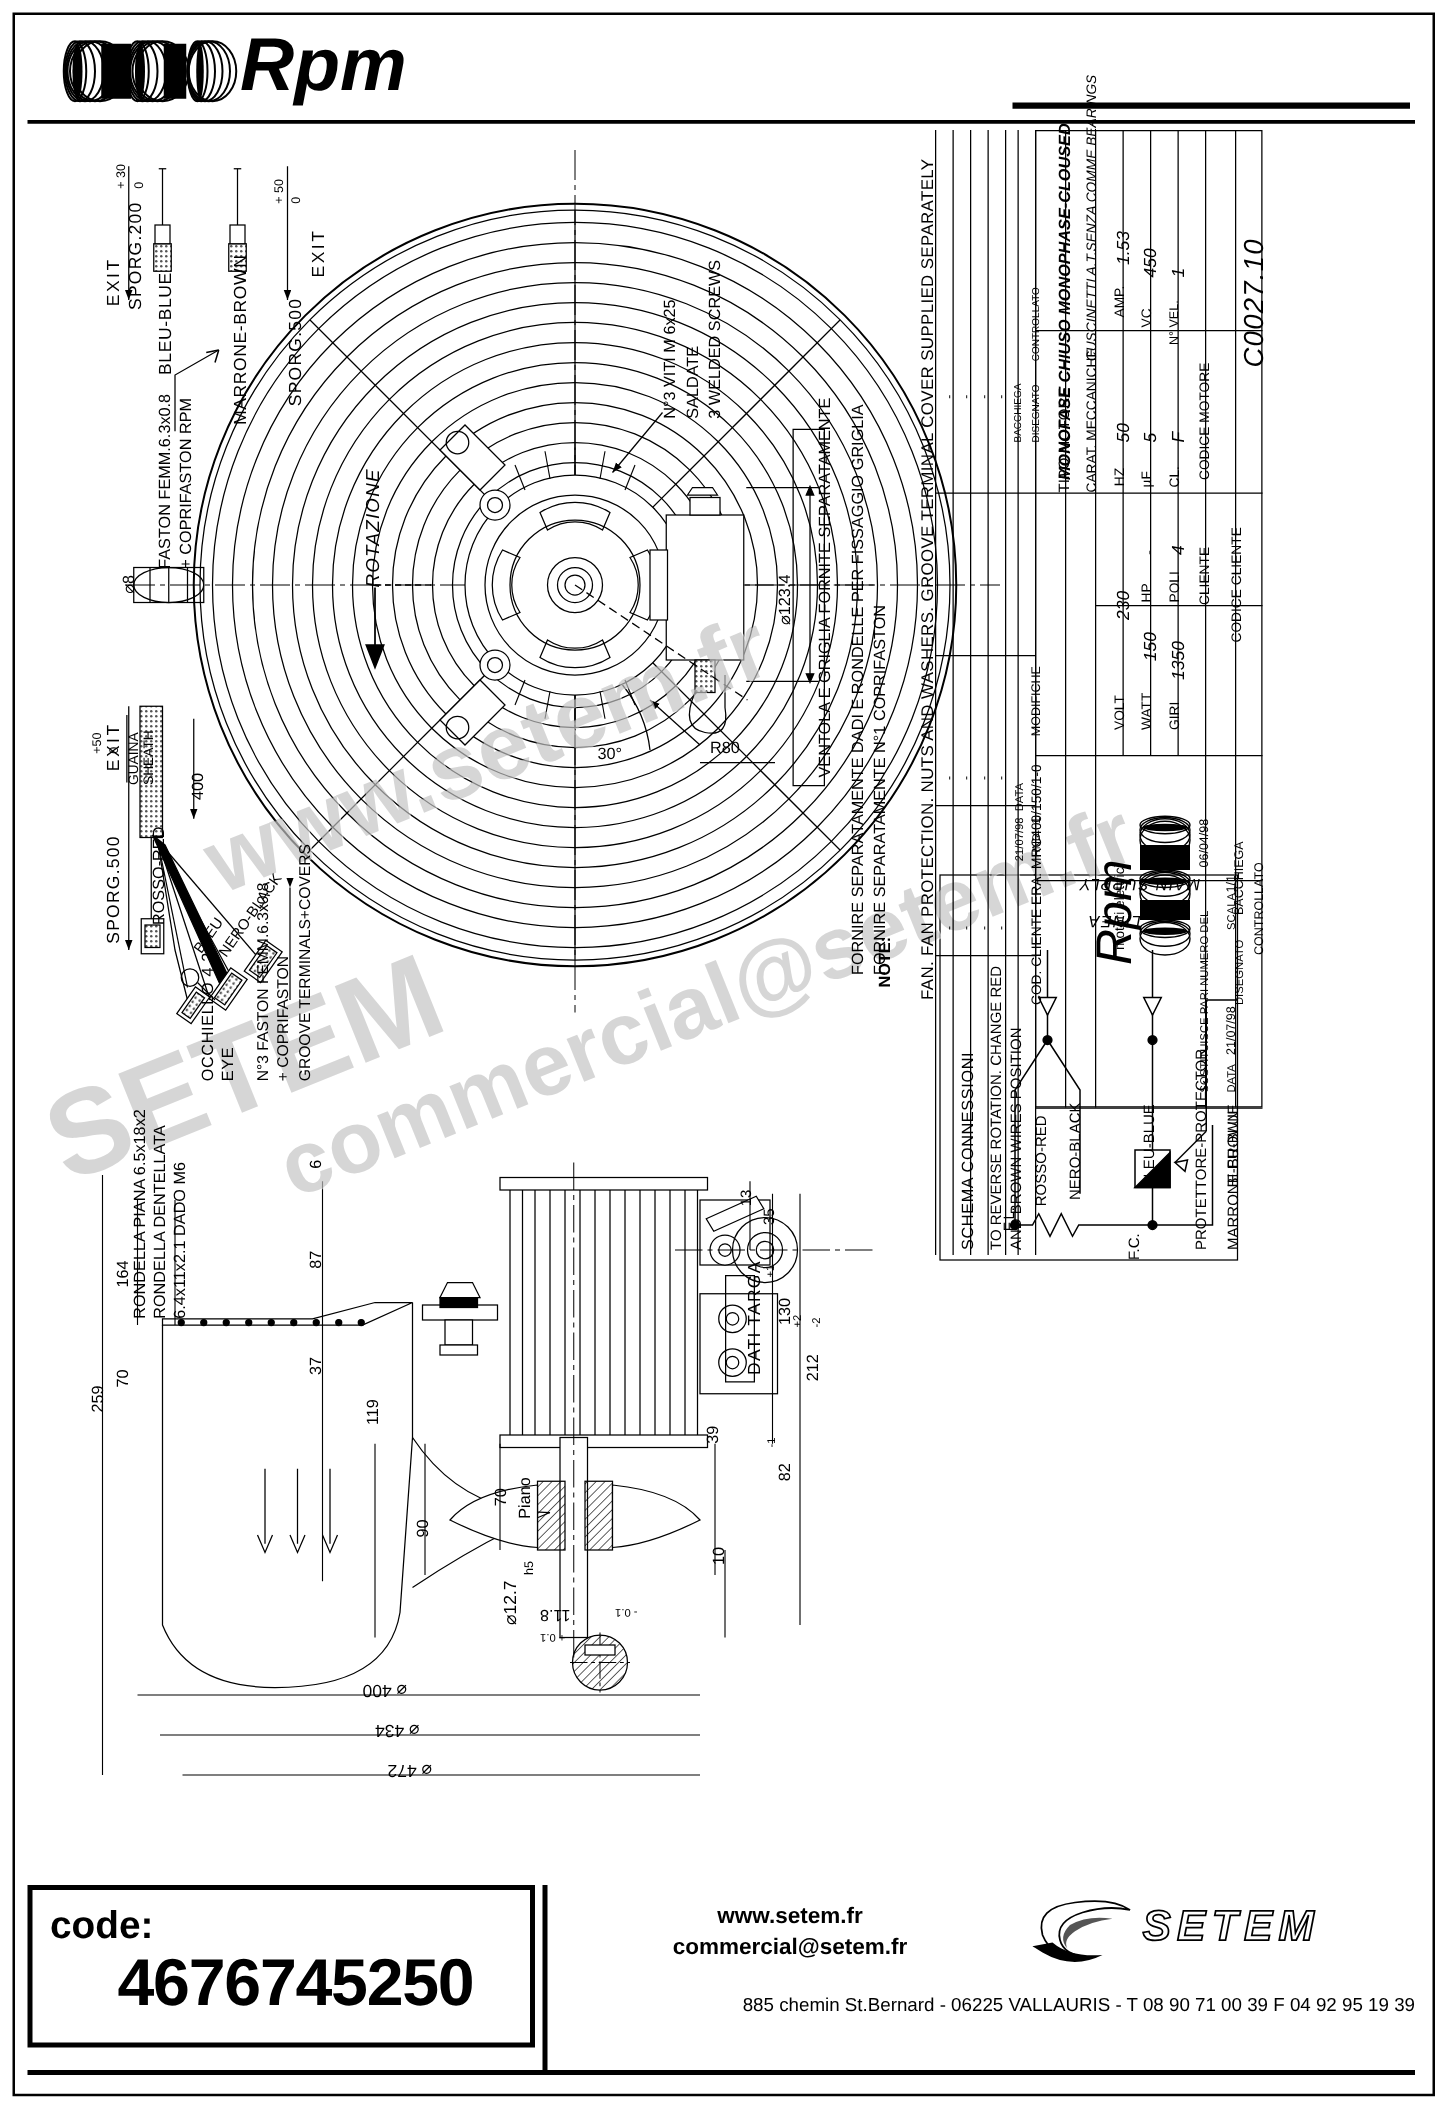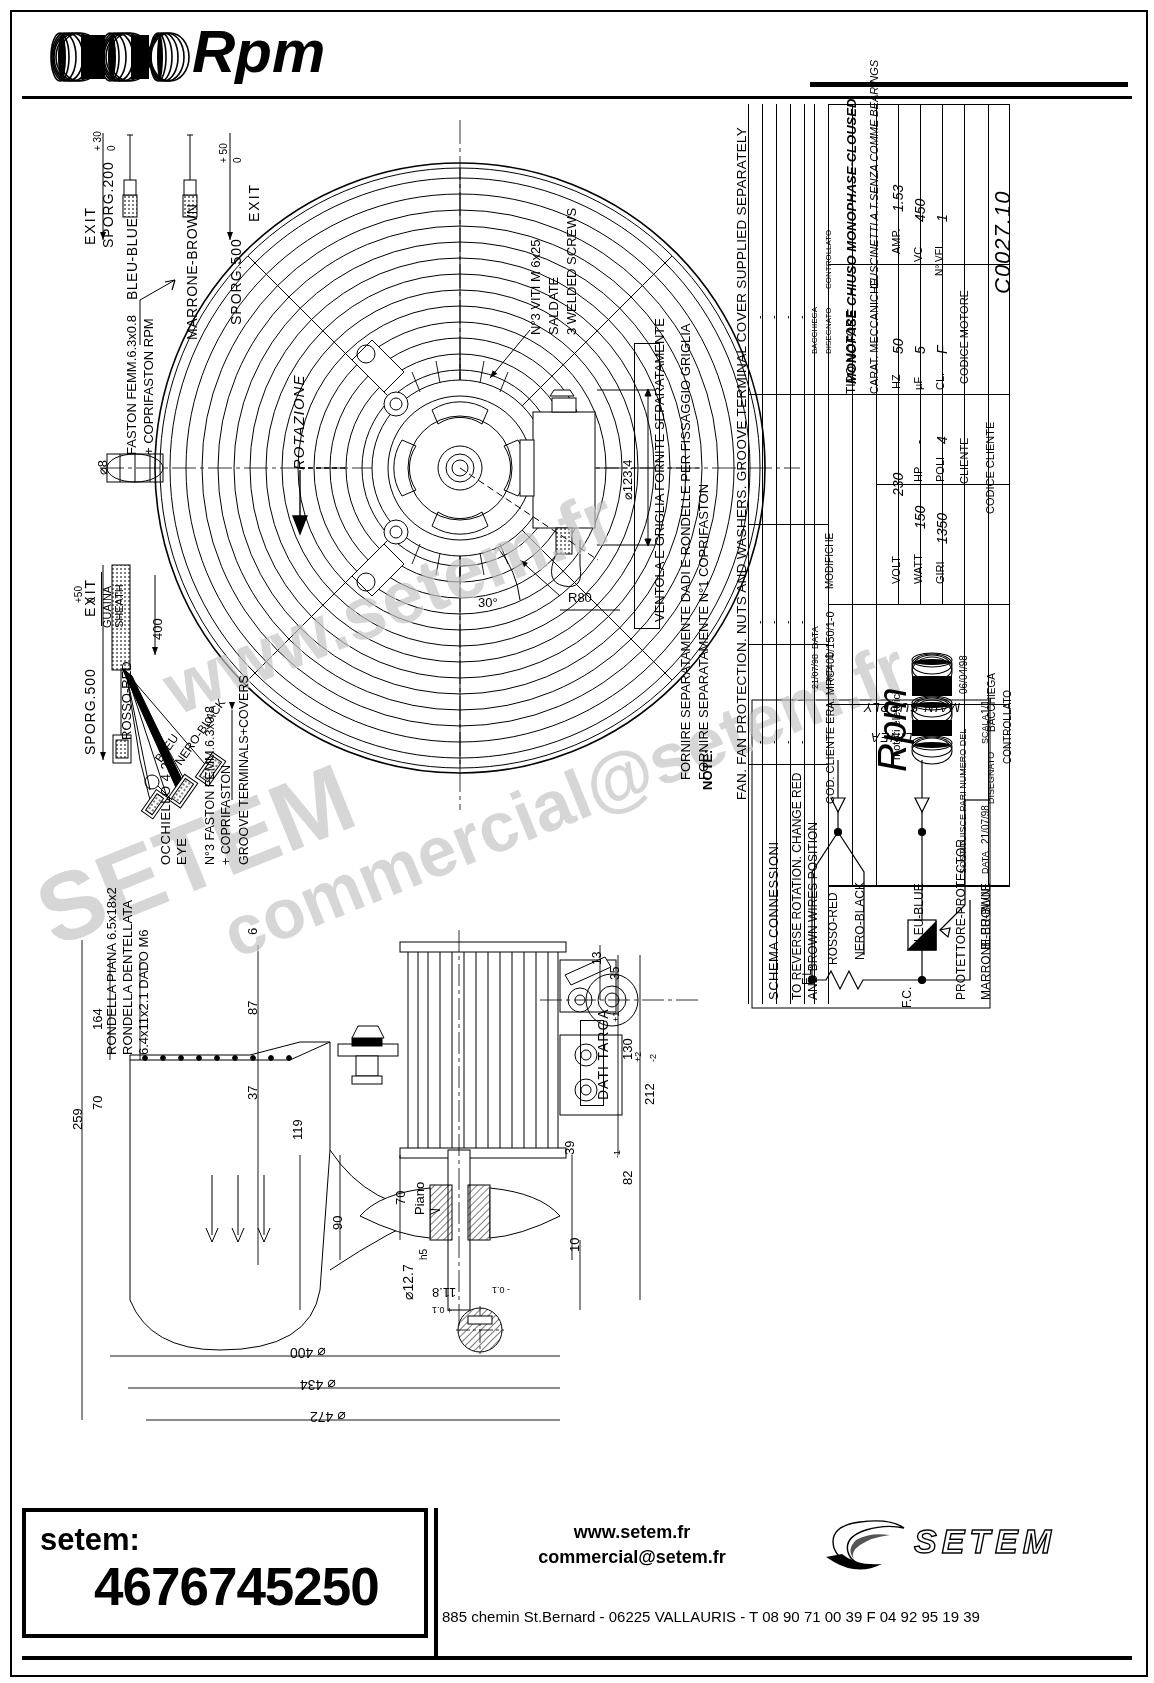--- a/index.html
+++ b/index.html
@@ -45,21 +45,21 @@
   
   #footer{position:absolute;left:22px;top:1488px;width:1110px;height:172px;}
   #code-box{position:absolute;left:0;top:20px;width:406px;height:130px;
             border:4px solid #000;box-sizing:border-box;background:#fff;}
   #code-lbl{position:absolute;left:14px;top:10px;font-size:31px;font-weight:bold;}
   #code-val{position:absolute;left:68px;top:44px;font-size:53px;font-weight:bold;letter-spacing:-1px;}
   #footer-sep{position:absolute;left:412px;top:20px;width:4px;height:150px;background:#000;}
   #footer-bottom{position:absolute;left:0;top:168px;width:1110px;height:4px;background:#000;}
   #web{position:absolute;left:430px;top:32px;width:360px;text-align:center;
        font-size:18px;font-weight:bold;line-height:25px;}
-  #addr{position:absolute;left:420px;top:120px;width:690px;text-align:left;font-size:15px;}
+  #addr{position:absolute;left:420px;top:108px;width:690px;text-align:right;font-size:15px;}
   #setem-logo{position:absolute;left:800px;top:26px;width:270px;height:60px;}
   #setem-logo .stxt{position:absolute;left:92px;top:8px;font-size:34px;font-weight:bold;
         font-style:italic;letter-spacing:5px;color:#fff;-webkit-text-stroke:1.4px #000;
         text-stroke:1.4px #000;}
   svg{overflow:visible;}
 </style>
 </head>
 <body>
 
 <div id="page">
@@ -641,21 +641,21 @@
   <div class="t r90" style="left:853px;top:960px;font-size:12px;">NERO-BLACK</div>
   <div class="t r90" style="left:912px;top:950px;font-size:12px;">BLEU-BLUE</div>
   <div class="t r90" style="left:954px;top:1000px;font-size:12px;">PROTETTORE-PROTECTOR</div>
   <div class="t r90" style="left:979px;top:950px;font-size:12px;">BLEU-BLUE</div>
   <div class="t r90" style="left:979px;top:1000px;font-size:12px;">MARRONE-BROWN</div>
   <div class="t r90" style="left:800px;top:985px;font-size:12px;">F.L.</div>
   <div class="t r90" style="left:900px;top:1008px;font-size:12px;">F.C.</div>
 
   <div id="footer">
     <div id="code-box">
-      <div id="code-lbl">setem:</div>
+      <div id="code-lbl">code:</div>
       <div id="code-val">4676745250</div>
     </div>
     <div id="footer-sep"></div>
     <div id="web">
       <div>www.setem.fr</div>
       <div>commercial@setem.fr</div>
     </div>
     <div id="setem-logo">
       <svg width="86" height="58" viewBox="0 0 86 58">
         <path d="M12,34 q-6,-22 26,-26 q30,-4 44,6 q-18,-4 -38,2 q-22,7 -18,22 q3,12 22,14 q-28,2 -36,-18 z" fill="#fff" stroke="#000" stroke-width="1.4"></path>

